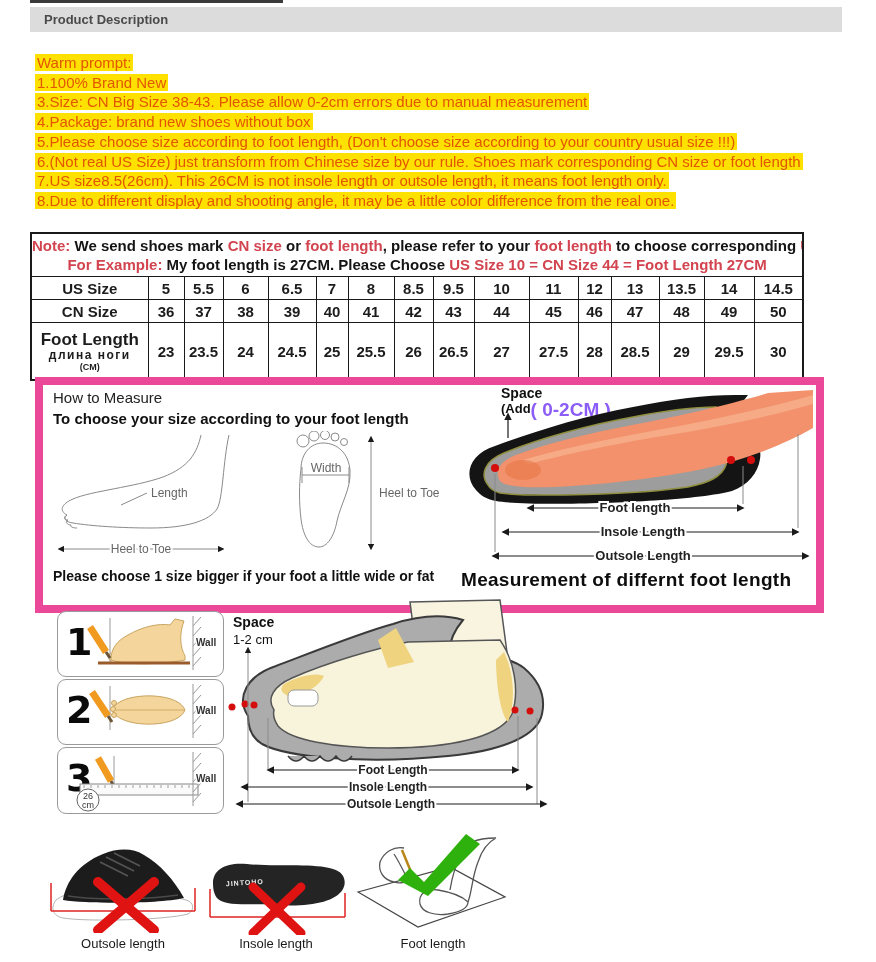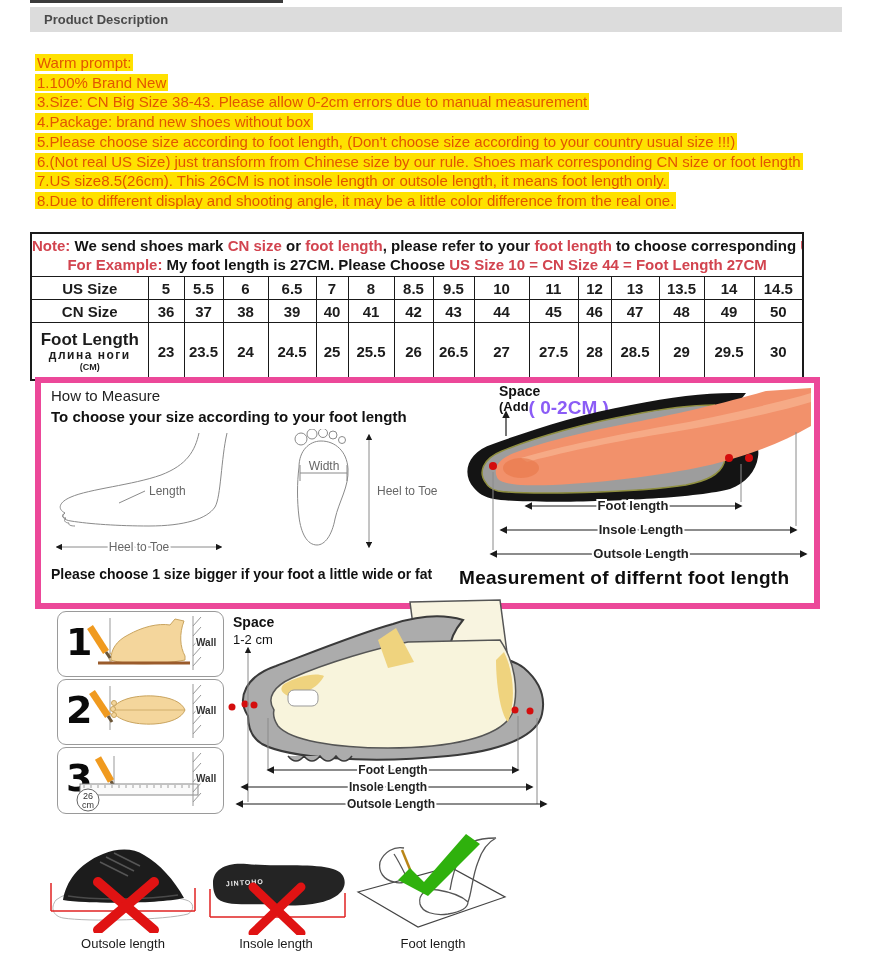--- a/index.html
+++ b/index.html
@@ -24,21 +24,21 @@
   td.note-cell{text-align:left;padding:2px 7px;height:42px;font-size:13.5px;font-weight:bold;line-height:19px;white-space:nowrap;}
   .seg-red{color:#D2444F;} .seg-black{color:#141414;}
   tr.row-us td,tr.row-cn td{height:22px;margin-left:28px;}
   tr.row-foot td{height:56px;}
   td.row-label{font-size:16px;}
   .fl-main{font-size:17px;font-weight:bold;line-height:19px;}
   .fl-ru{font-size:12px;font-weight:bold;letter-spacing:1.5px;line-height:13px;}
   .fl-unit{font-size:9px;font-weight:bold;line-height:10px;}
 
   
-  #measure-box{left:35px;top:377px;width:773px;height:220px;border:6px solid #ec4899;background:#fff;}
+  #measure-box{left:35px;top:377px;width:773px;height:220px;border:8px solid #ec4899;background:#fff;}
   .howto-title{left:10px;top:4px;font-size:15px;color:#222;}
   .howto-sub{left:10px;top:25px;font-size:15px;font-weight:bold;color:#111;text-align:center;}
   .bottom-note{left:10px;top:183px;font-size:14px;font-weight:bold;color:#111;}
   #space-block{left:458px;top:1px;line-height:15px;}
   #space-block .sp{font-size:14px;font-weight:bold;color:#111;}
   #space-block .add-sm{font-size:13px;font-weight:bold;color:#111;vertical-align:3px;}
   #space-block .add-big{font-size:19px;font-weight:bold;color:#8b5cf6;}
   .measure-title{left:418px;top:184px;font-size:19px;font-weight:bold;color:#0d0d0d;letter-spacing:0.3px;}
 
   

